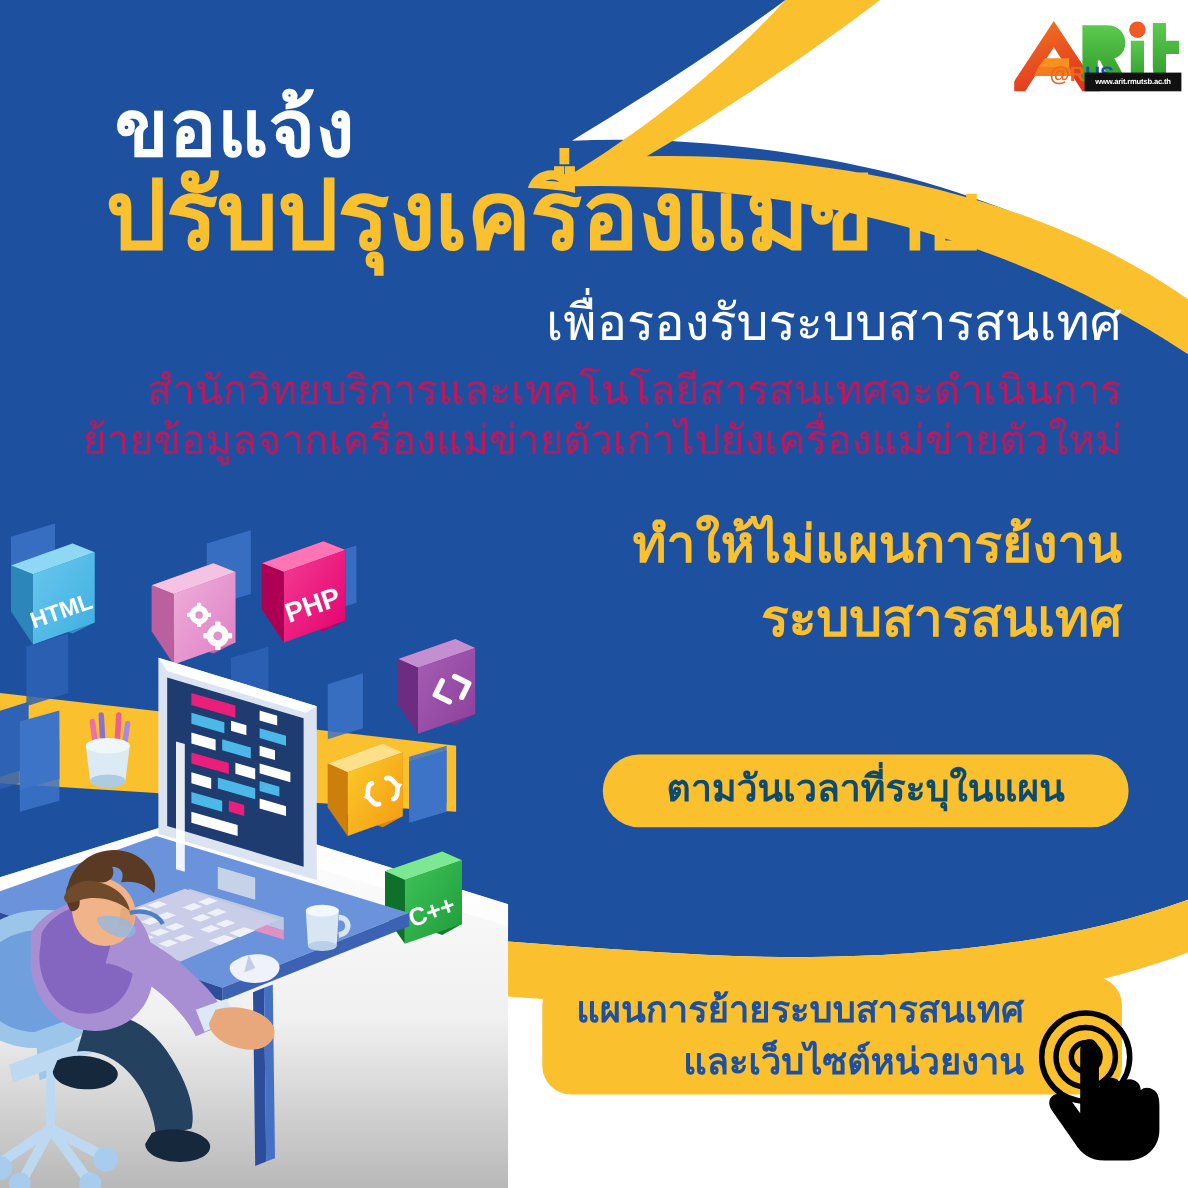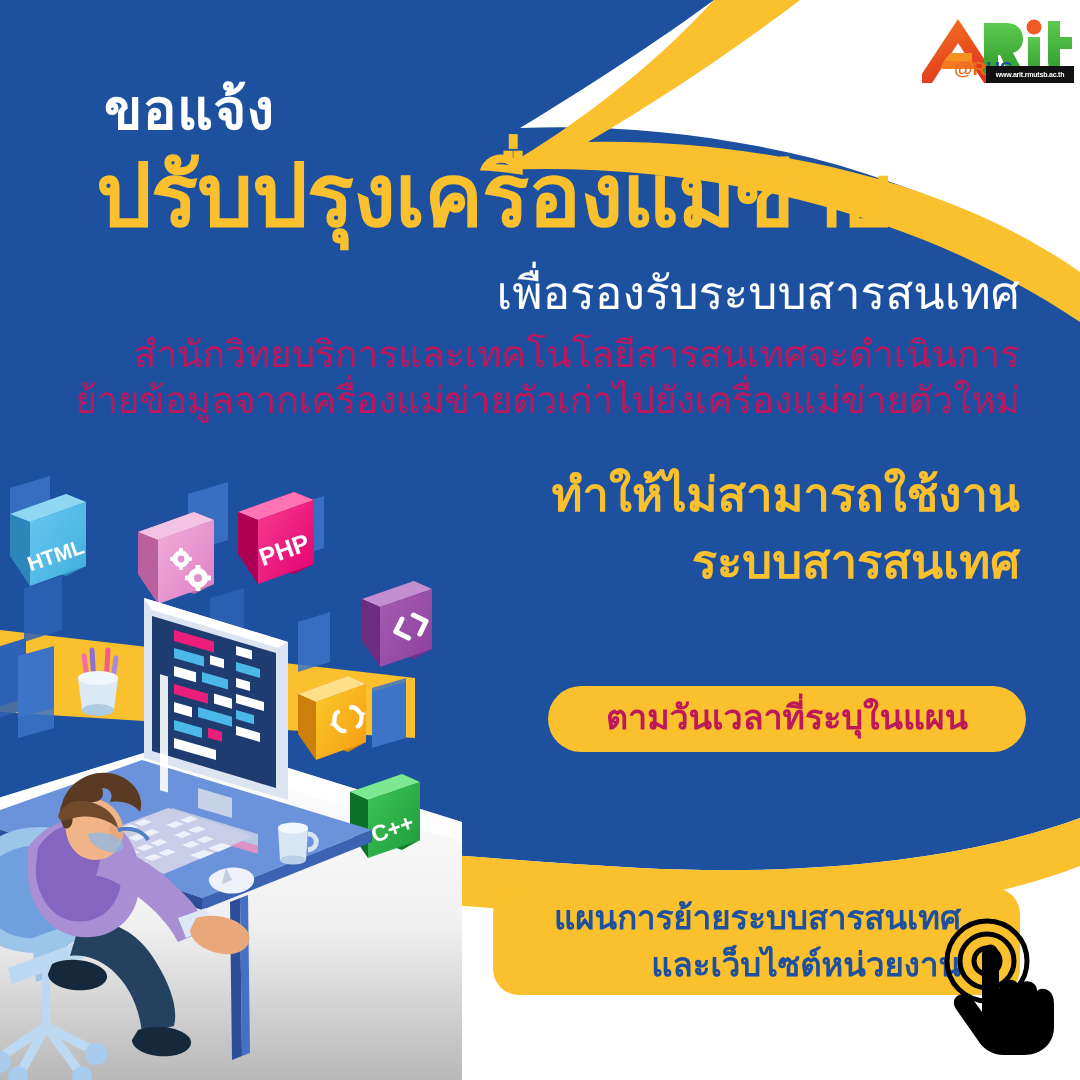--- a/index.html
+++ b/index.html
@@ -57,21 +57,21 @@
     left: 0;
     top: 0;
     width: 1080px;
     height: 1080px;
   }
 
   .kho-jaeng {
     position: absolute;
     left: 104px;
     top: 82px;
-    font-size: 56px;
+    font-size: 72px;
     font-weight: bold;
     color: #ffffff;
     letter-spacing: 0.5px;
     line-height: 1.0;
     white-space: nowrap;
     text-align: center;
   }
 
   .headline {
     position: absolute;
@@ -134,39 +134,39 @@
     height: 66px;
     background: #FBC02D;
     border-radius: 33px;
     display: flex;
     align-items: center;
     justify-content: center;
   }
   .pill-note-label {
     font-size: 34px;
     font-weight: bold;
-    color: #be185d;
+    color: #0c4a6e;
     white-space: nowrap;
     line-height: 1;
     padding-bottom: 4px;
   }
 
   
   .cta {
     position: absolute;
     left: 493px;
     top: 888px;
     width: 527px;
     height: 107px;
     background: #FBC02D;
     border-radius: 26px;
     display: flex;
     align-items: center;
     justify-content: flex-start;
-    padding-left: 38px;
+    padding-left: 8px;
   }
   .cta-text {
     text-align: right;
     width: 430px;
     font-size: 33px;
     font-weight: bold;
     color: #1D51A0;
     line-height: 1.42;
   }
   .cta-text span { display: block; white-space: nowrap; }
@@ -578,21 +578,21 @@
     <div class="headline">ปรับปรุงเครื่องแม่ข่าย</div>
 
     <div class="subhead">เพื่อรองรับระบบสารสนเทศ</div>
 
     <div class="para">
       <span class="l1">สำนักวิทยบริการและเทคโนโลยีสารสนเทศจะดำเนินการ</span>
       <span class="l2">ย้ายข้อมูลจากเครื่องแม่ข่ายตัวเก่าไปยังเครื่องแม่ข่ายตัวใหม่</span>
     </div>
 
     <div class="emph">
-      <span>ทำให้ไม่สามารถใช้งาน</span>
+      <span>ทำให้ไม่แผนการย้งาน</span>
       <span>ระบบสารสนเทศ</span>
     </div>
 
     <div class="pill-note">
       <span class="pill-note-label">ตามวันเวลาที่ระบุในแผน</span>
     </div>
 
     <div class="cta">
       <div class="cta-text">
         <span>แผนการย้ายระบบสารสนเทศ</span>

